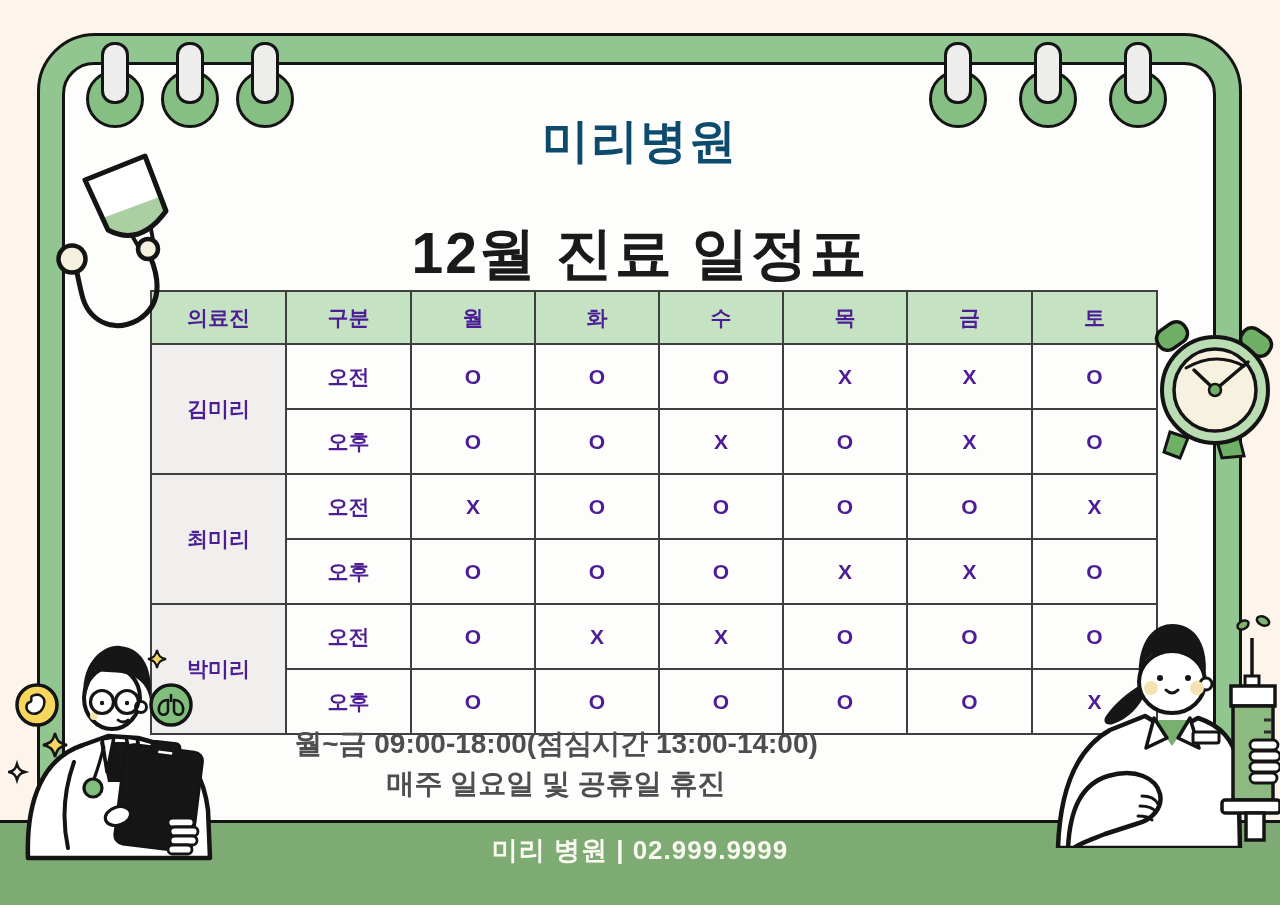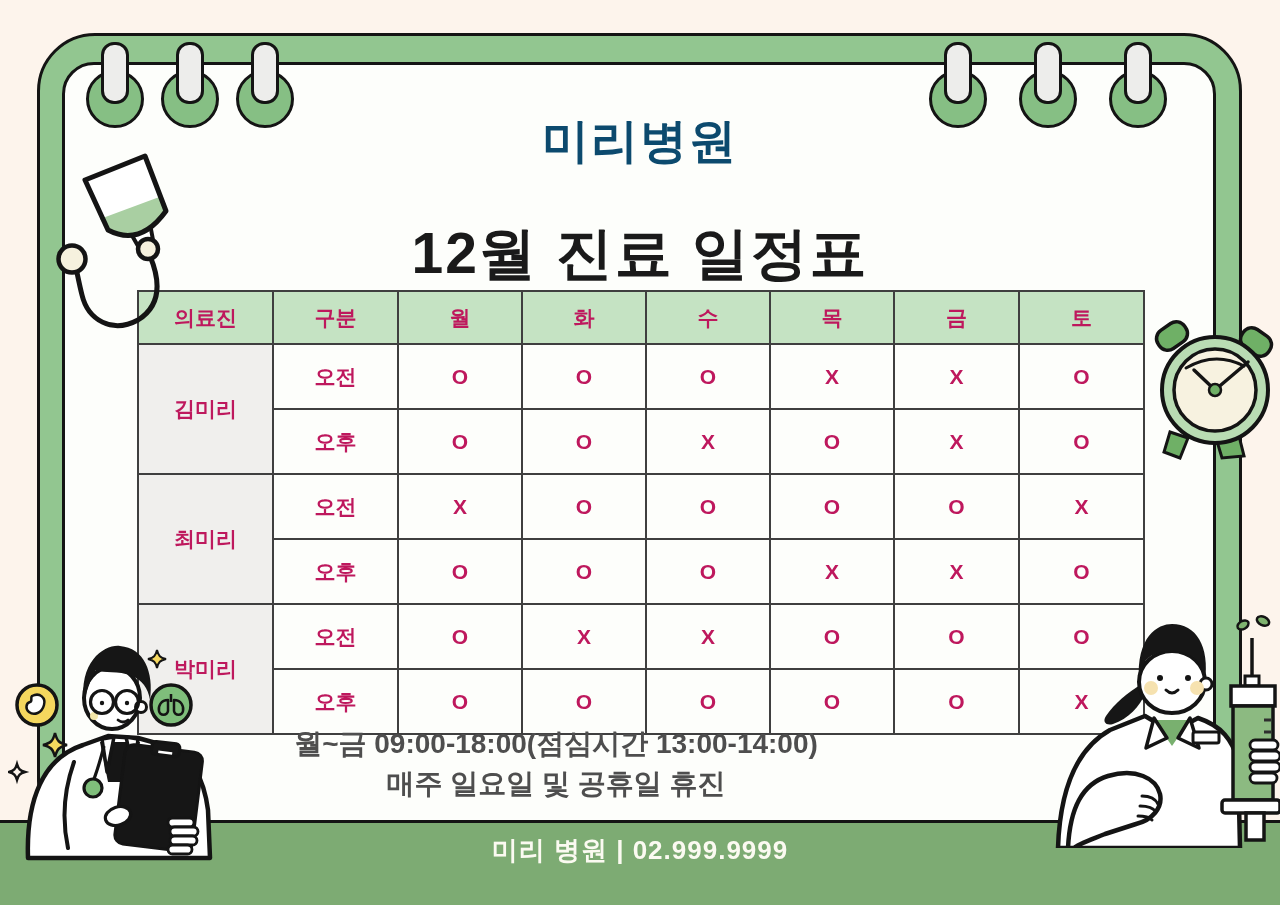--- a/index.html
+++ b/index.html
@@ -20,21 +20,21 @@
     background:#ededeb;border:3px solid #141414;}
 
   
   .hospital-name{position:absolute;left:0;top:110px;width:1280px;text-align:center;
     font-size:47px;font-weight:800;color:#0c4a6e;letter-spacing:2px;z-index:2;}
   .poster-title{position:absolute;left:0;top:176px;width:1280px;text-align:center;
     font-size:57px;font-weight:800;color:#1a1a1a;letter-spacing:2px;z-index:2;margin-top:40px;}
 
   
   .table-wrap{position:absolute;left:137px;top:290px;z-index:2;}
-  table.sched{border-collapse:collapse;table-layout:fixed;width:1006px;color:#be185d;}
+  table.sched{border-collapse:collapse;table-layout:fixed;width:1006px;color:#4c1d95;margin-left:13px;}
   table.sched th,table.sched td{border:2px solid #3f3f3f;text-align:center;vertical-align:middle;}
   table.sched th{height:49px;background:#c5e3c3;font-size:21px;font-weight:700;}
   table.sched td{height:61px;background:#fdfefb;font-size:21px;font-weight:700;}
   table.sched td.name-cell{background:#f0efed;}
 
   
   .notes{position:absolute;left:0;top:724px;width:1112px;text-align:center;z-index:2;
     color:#4e4e4e;font-weight:700;}
   .notes .line{font-size:28px;line-height:40px;}
 

